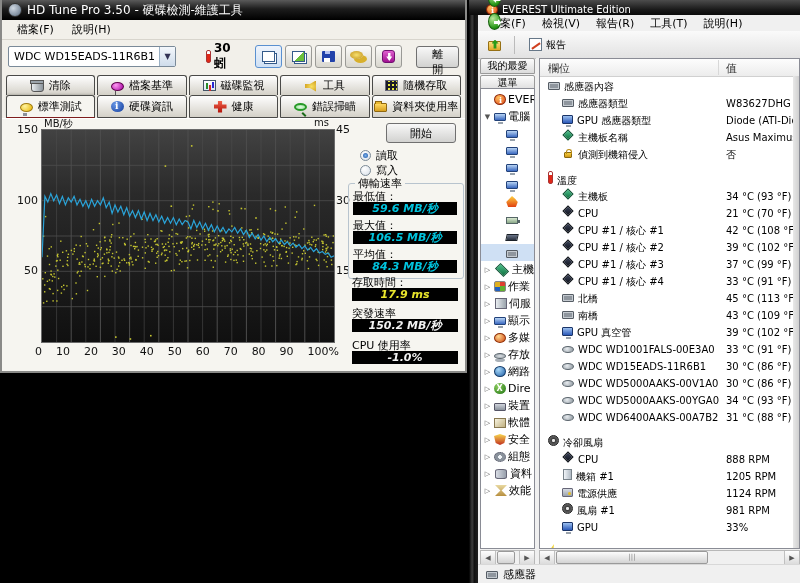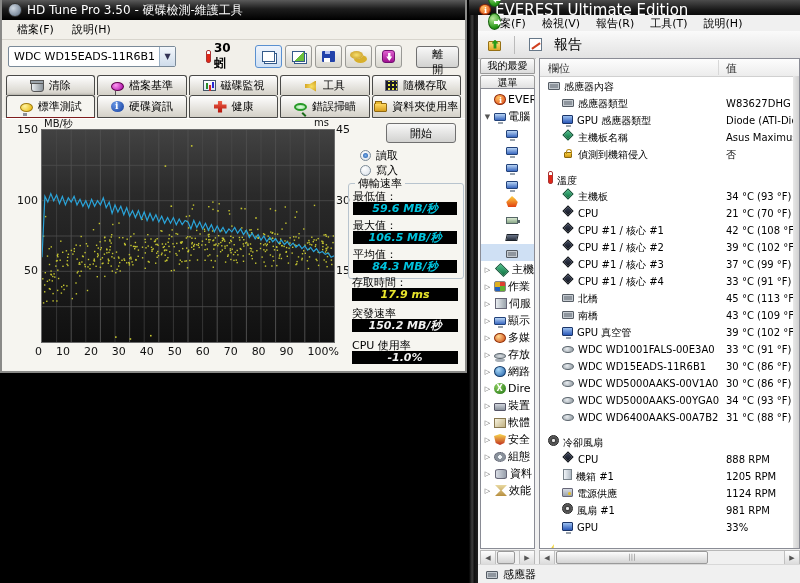--- a/index.html
+++ b/index.html
@@ -60,31 +60,31 @@
   .lcd{position:absolute;left:4px;width:104px;height:13px;background:#000;text-align:center;
     font:italic bold 11px "DejaVu Sans",sans-serif;line-height:13px;}
   .lcd.cyan{color:#00c4de;} .lcd.yellow{color:#e8e42c;} .lcd.white{color:#f2f2f2;}
   .olabel{position:absolute;left:10px;font-size:11px;}
   .olcd{position:absolute;left:10px;width:106px;height:13px;background:#000;text-align:center;
     font:italic bold 11px "DejaVu Sans",sans-serif;line-height:13px;}
 
   
   .win-ev{position:absolute;left:469px;top:0;width:331px;height:583px;}
   .ev-title{position:absolute;left:0;top:0;right:0;height:19px;background:linear-gradient(#4c4c4c,#1a1a1a 50%,#000);
-    color:#fff;display:flex;align-items:center;gap:4px;padding-left:10px;font-size:15px;}
+    color:#fff;display:flex;align-items:center;gap:4px;padding-left:17px;font-size:10px;}
   .ev-frame{position:absolute;left:0;top:15px;width:9px;bottom:0;
     background:linear-gradient(90deg,#000,#3c3c3c 35%,#101010 60%,#1e1e1e);}
   .ev-inner{position:absolute;left:9px;top:15px;right:0;bottom:0;background:#f0f0f0;}
   .ev-menu{height:16px;display:flex;align-items:center;gap:2px;padding-left:4px;background:#f0f0f0;font-size:11px;}
   .ev-menu .mi{padding:1px 7px;}
   .ev-toolbar{height:27px;display:flex;align-items:center;gap:4px;padding-left:4px;
     background:linear-gradient(#fafafa,#e2e2e2);border-bottom:1px solid #c8c8c8;}
   .evtb{width:24px;height:23px;border:none;background:transparent;display:flex;align-items:center;justify-content:center;padding:0;}
   .ev-sep{width:1px;height:18px;background:#bbb;margin:0 4px;}
-  .ev-report{display:flex;align-items:center;gap:12px;border:none;background:transparent;font-size:14px;font-family:inherit;height:23px;}
+  .ev-report{display:flex;align-items:center;gap:4px;border:none;background:transparent;font-size:10px;font-family:inherit;height:23px;}
   .ev-body{position:absolute;top:43px;left:0;right:0;bottom:18px;}
   .ev-side{position:absolute;left:2px;top:0;width:55px;bottom:0;}
   .ev-tab{height:14px;border:1px solid #9a9a9a;border-radius:2px 2px 0 0;background:linear-gradient(#fcfcfc,#dcdcdc);
     font-size:10px;display:flex;align-items:center;justify-content:center;white-space:nowrap;overflow:hidden;}
   .ev-tree{position:absolute;top:30px;left:0;right:0;bottom:16px;background:#fff;border:1px solid #8a8c95;
     overflow:hidden;padding-top:2px;}
   .trow{height:17px;display:flex;align-items:center;gap:2px;padding-left:2px;white-space:nowrap;overflow:hidden;font-size:11px;}
   .trow .arr{width:9px;font-size:7px;color:#555;text-align:center;flex:0 0 9px;}
   .trow.child{padding-left:14px;background:linear-gradient(90deg,transparent 7px,#c8c8c8 7px,#c8c8c8 8px,transparent 8px);
     background-size:1px 100%;background-repeat:no-repeat;background-position:7px 0;}

